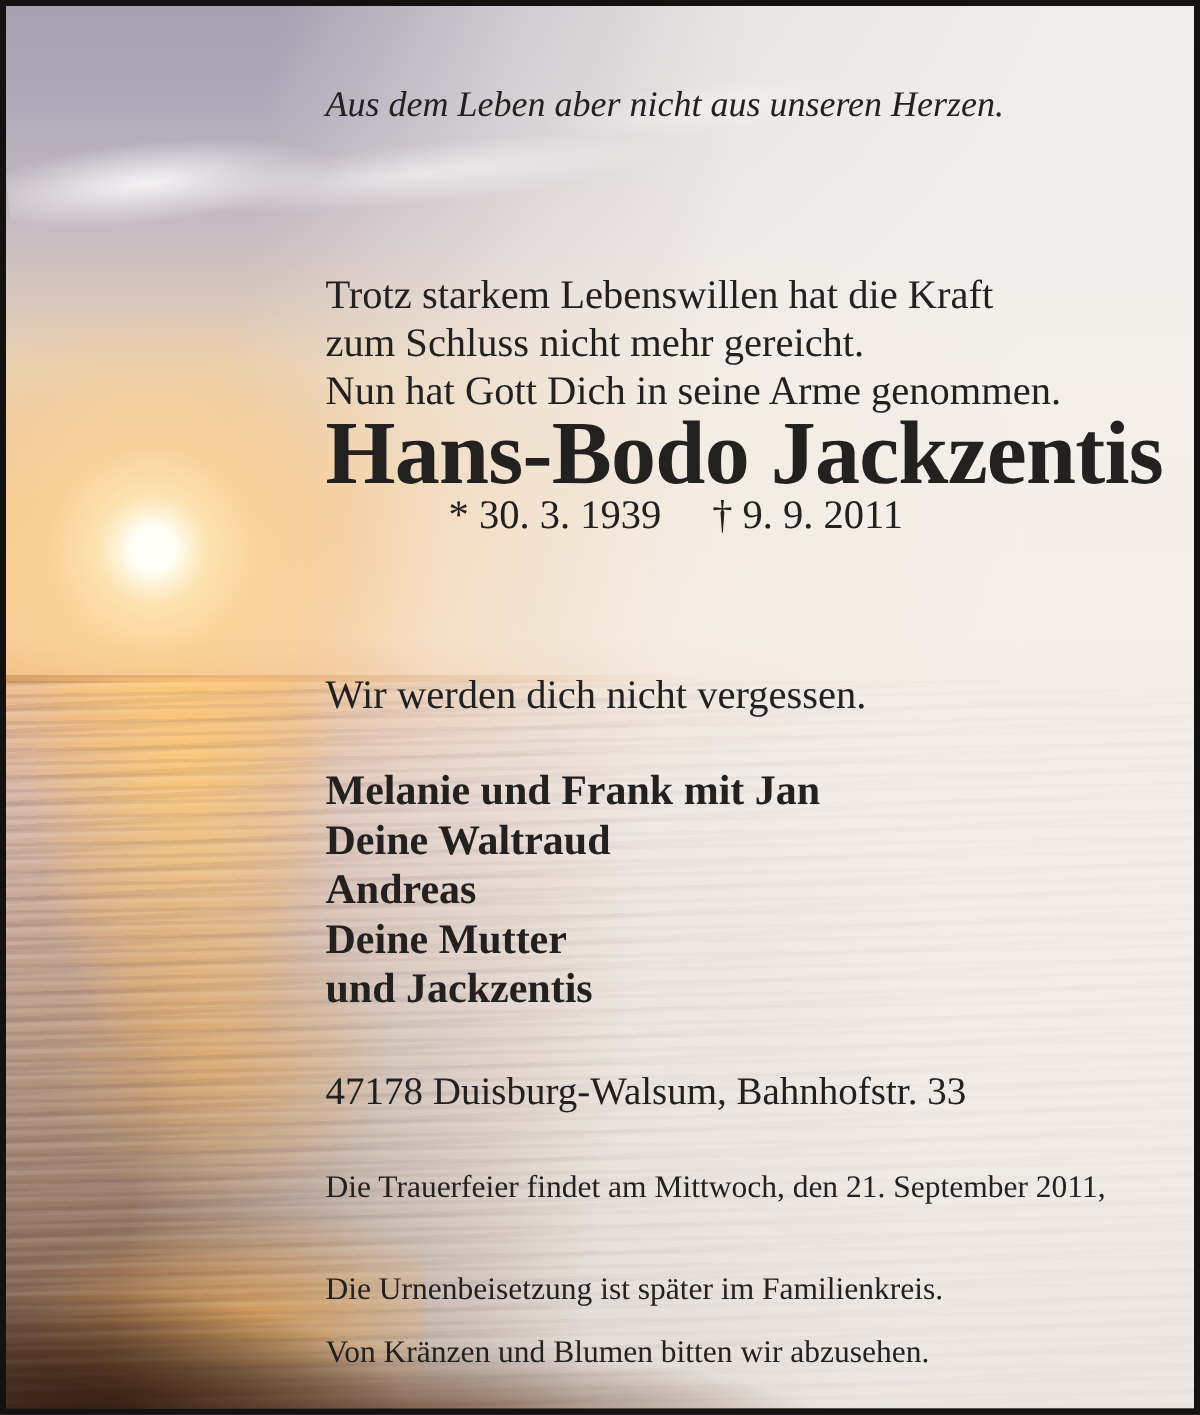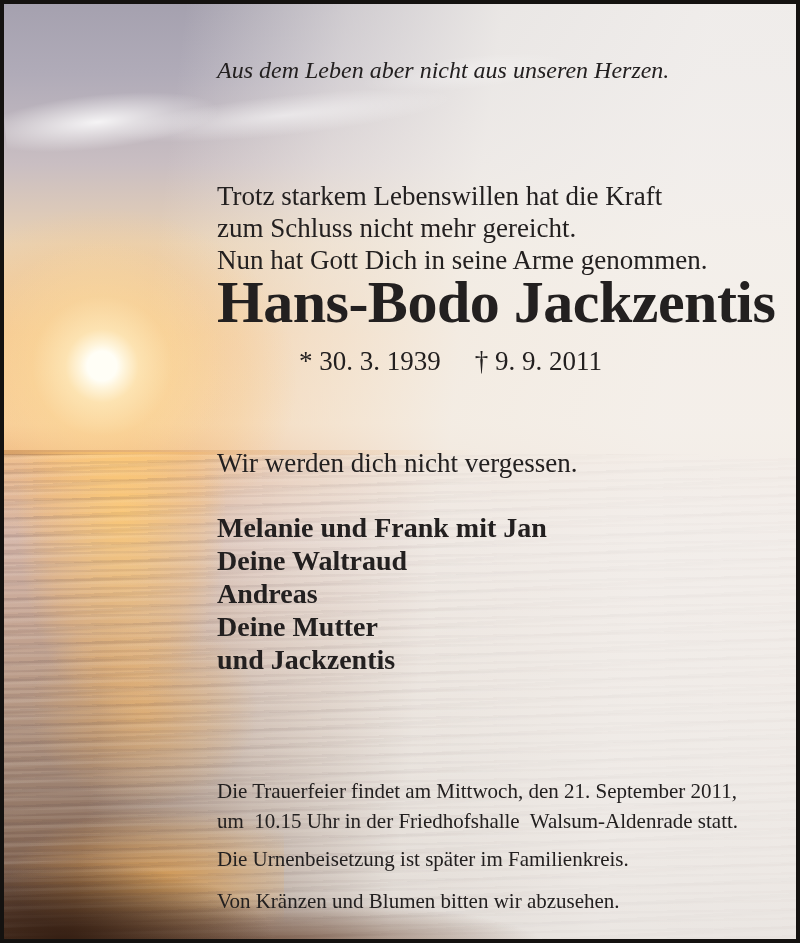--- a/index.html
+++ b/index.html
@@ -99,21 +99,21 @@
   }
 
   
   .content { position: absolute; inset: 0; color: #232020; }
   .content [data-bind] { white-space: pre-wrap; }
   .block { position: absolute; left: 213px; margin: 0; }
 
   .epigraph   { top: 52px;  font-style: italic; font-size: 24px; line-height: 29px; }
   .verse      { top: 133px; font-size: 27px; line-height: 32px; margin-top: 43px; }
   .name       { top: 272px; font-size: 60px; line-height: 52px; font-weight: bold; letter-spacing: -0.5px; }
-  .dates      { top: 341px; width: 467px; font-size: 27px; line-height: 32px;
+  .dates      { top: 323px; width: 467px; font-size: 27px; line-height: 32px;
                 display: flex; justify-content: center; gap: 34px; }
   .farewell   { top: 443px; font-size: 27px; line-height: 32px; }
   .mourners   { top: 507px; font-size: 28px; line-height: 33px; font-weight: bold; }
   .address    { top: 708px; font-size: 26px; line-height: 31px; }
   .service    { top: 772px; font-size: 21px; line-height: 30px; }
   .burial     { top: 842px; font-size: 21px; line-height: 27px; }
   .flowers    { top: 884px; font-size: 21px; line-height: 27px; }
 </style>
 </head>
 <body>
@@ -149,24 +149,24 @@
     <p class="block farewell" data-bind="notice.farewell">Wir werden dich nicht vergessen.</p>
 
     <div class="block mourners">
       <div data-bind="notice.mourners.1">Melanie und Frank mit Jan</div>
       <div data-bind="notice.mourners.0">Deine Waltraud</div>
       <div data-bind="notice.mourners.2">Andreas</div>
       <div data-bind="notice.mourners.3">Deine Mutter</div>
       <div data-bind="notice.mourners.4">und Jackzentis</div>
     </div>
 
+    <p class="block address" data-bind="notice.address">47178 Duisburg-Walsum, Bahnhofstr. 33</p>
 
     <div class="block service">
       <div data-bind="notice.service_info.0">Die Trauerfeier findet am Mittwoch, den 21. September 2011,</div>
-      <div data-bind="notice.service_info.1">um  10.15 Uhr in der Friedhofshalle  Walsum-Aldenrade statt.</div>
     </div>
 
     <p class="block burial" data-bind="notice.burial_info">Die Urnenbeisetzung ist später im Familienkreis.</p>
 
     <p class="block flowers" data-bind="notice.flowers_request">Von Kränzen und Blumen bitten wir abzusehen.</p>
 
   </div>
 </div>
 
 </body></html>

